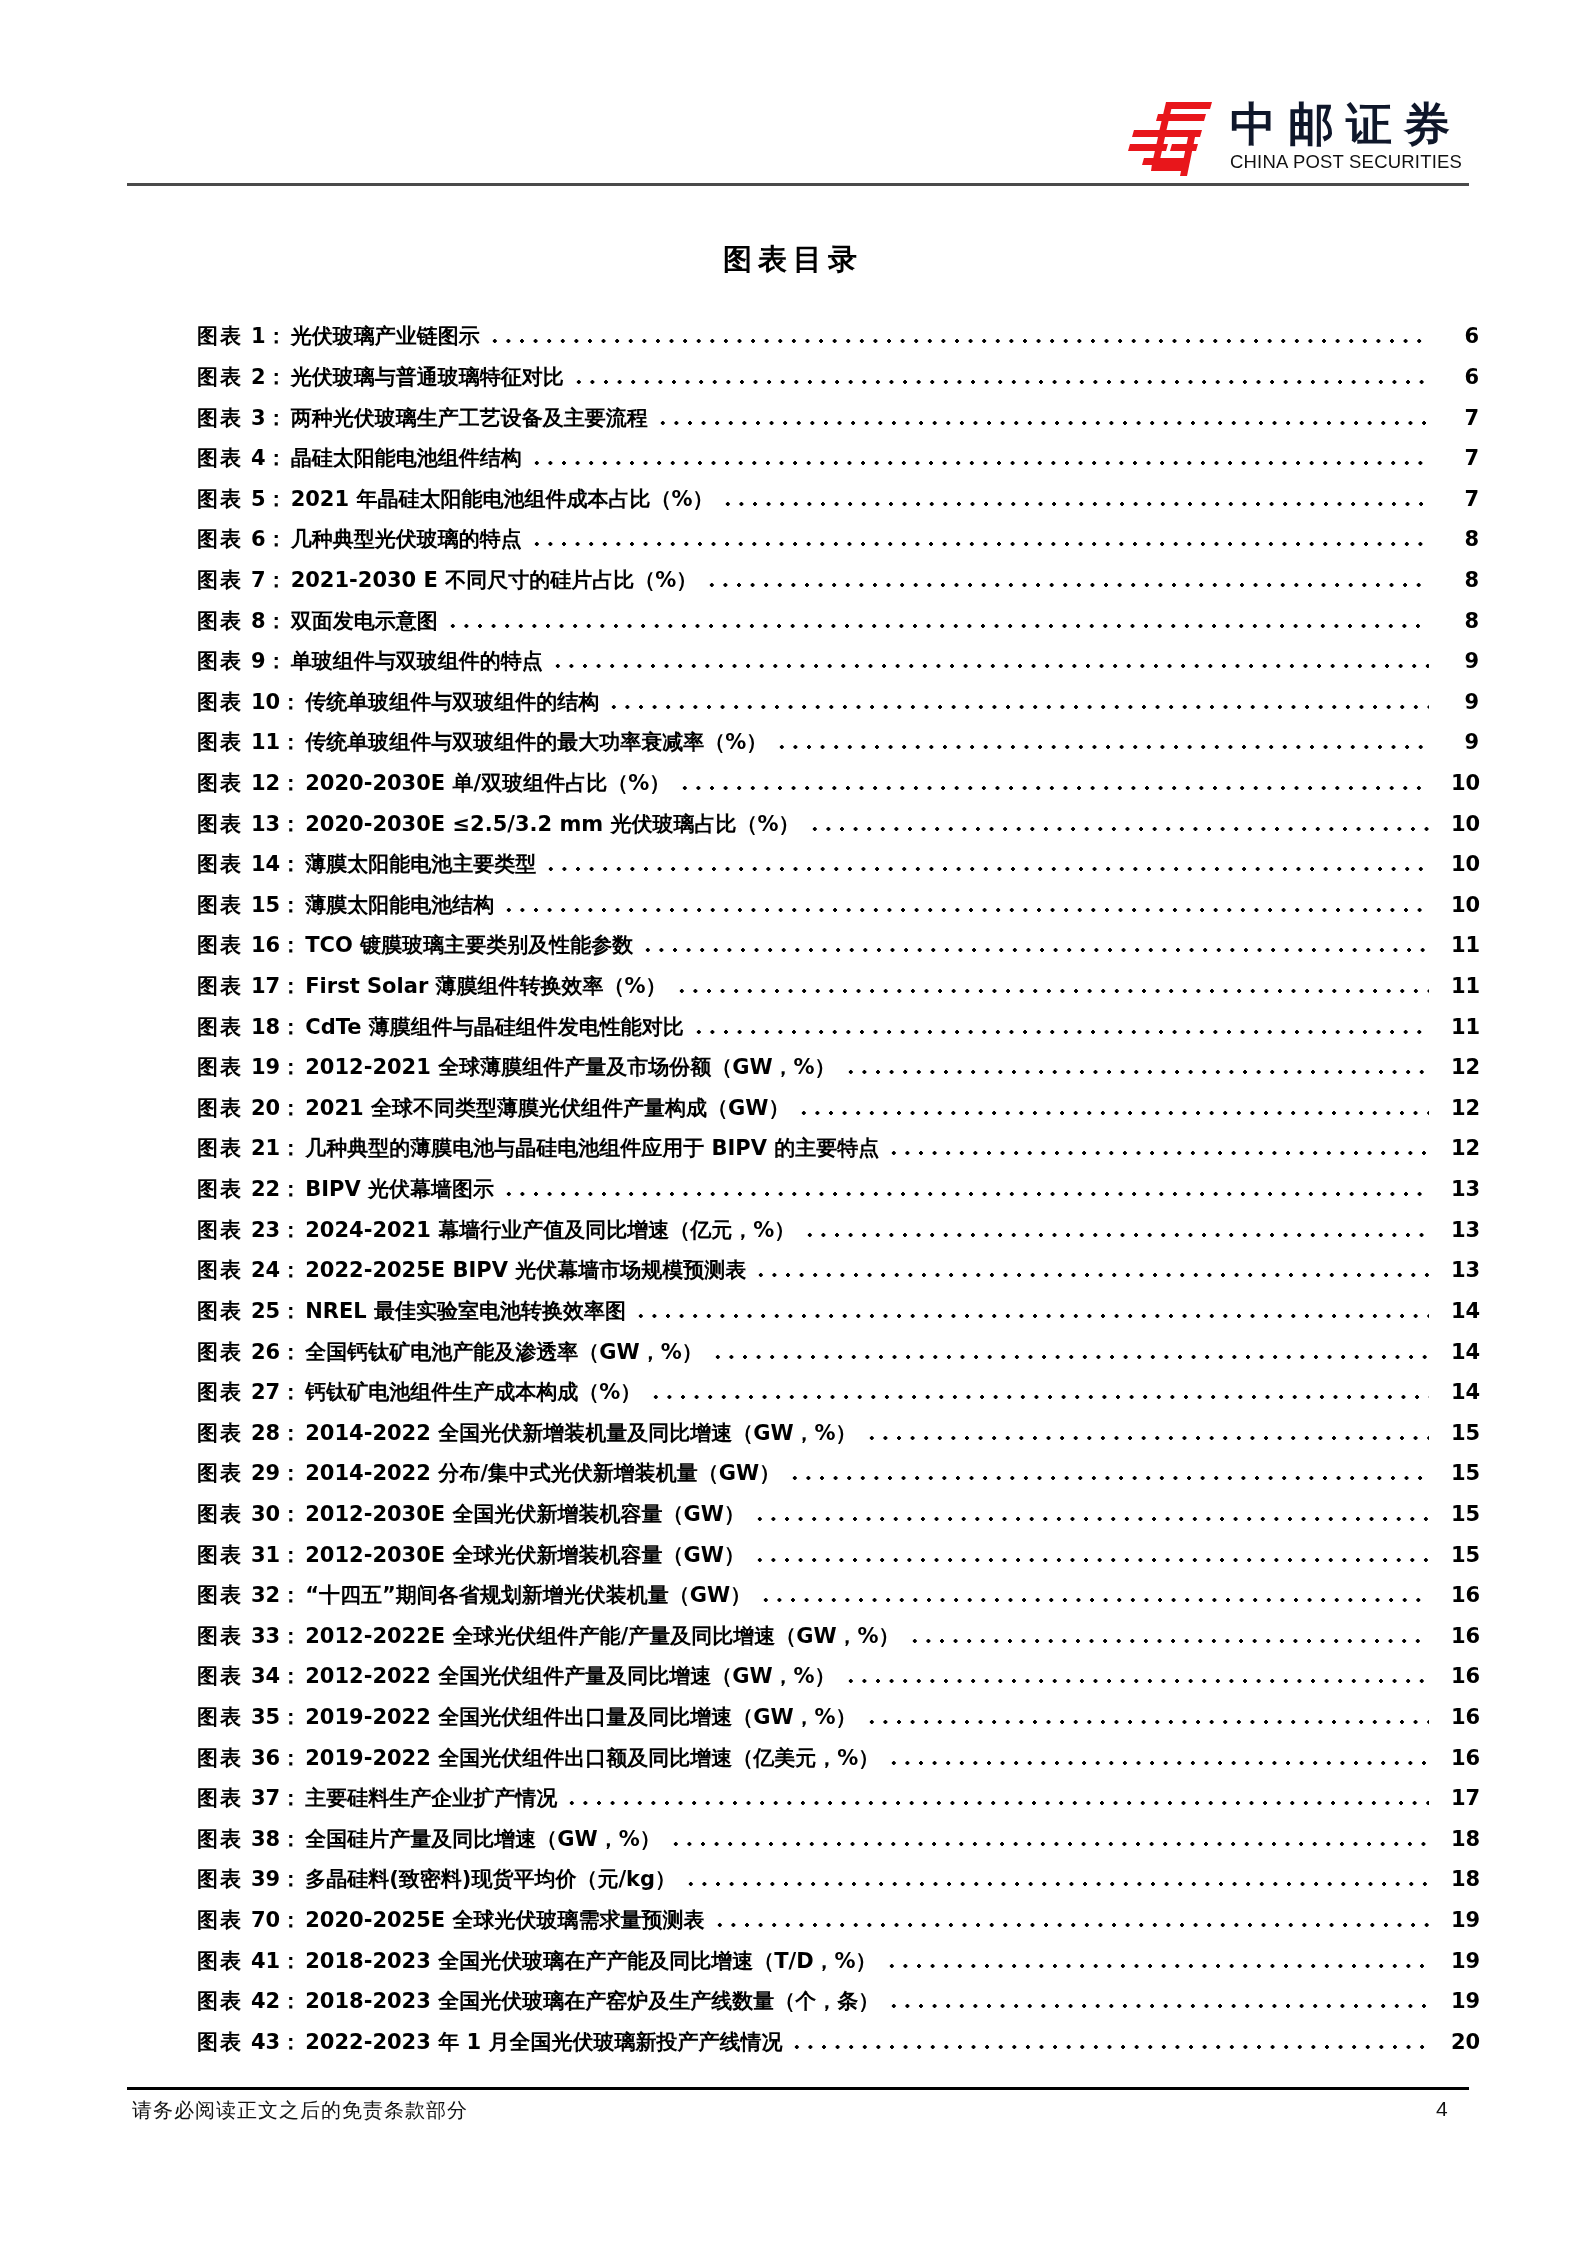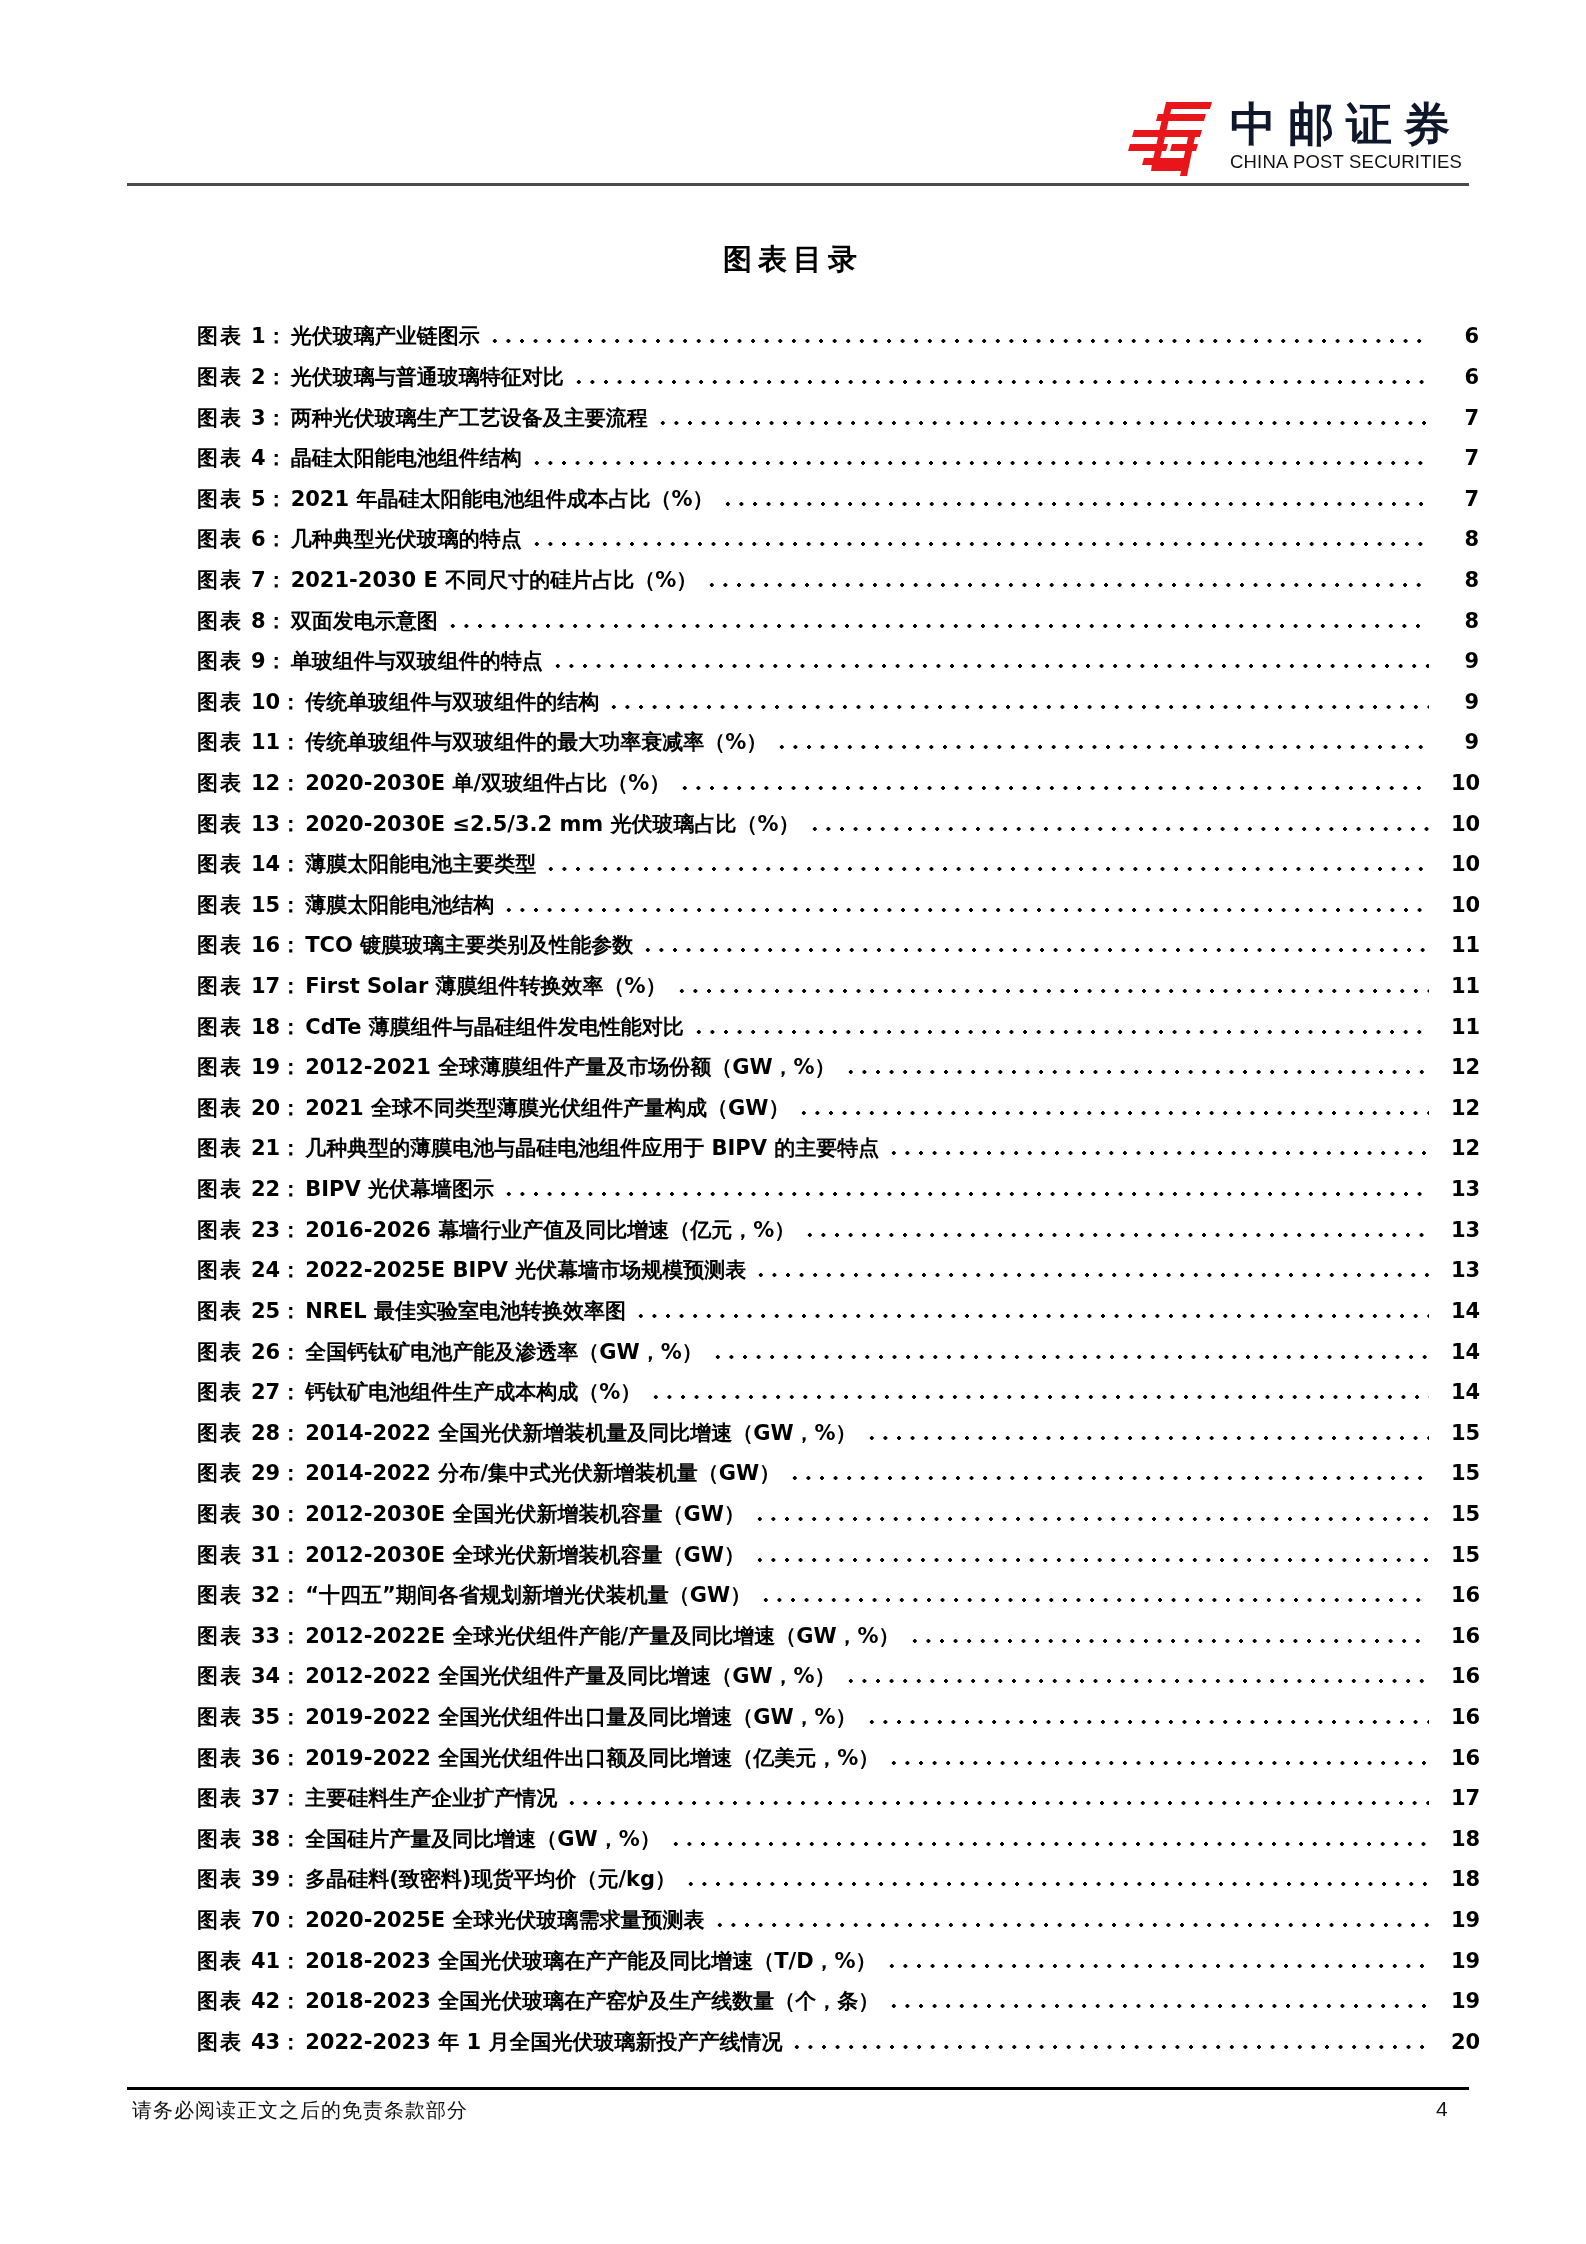--- a/index.html
+++ b/index.html
@@ -282,21 +282,21 @@
         <span>BIPV 光伏幕墙图示</span>
       </span>
       <span class="toc-leader"></span>
       <span class="toc-page">13</span>
     </div>
     <div class="toc-row">
       <span class="toc-text">
         <span class="toc-prefix">图表</span>
         <span class="toc-num">23</span>
         <span class="toc-colon">：</span>
-        <span>2016-2026 幕墙行业产值及同比增速（亿元，%）</span>
+        <span>2024-2021 幕墙行业产值及同比增速（亿元，%）</span>
       </span>
       <span class="toc-leader"></span>
       <span class="toc-page">13</span>
     </div>
     <div class="toc-row">
       <span class="toc-text">
         <span class="toc-prefix">图表</span>
         <span class="toc-num">24</span>
         <span class="toc-colon">：</span>
         <span>2022-2025E BIPV 光伏幕墙市场规模预测表</span>

